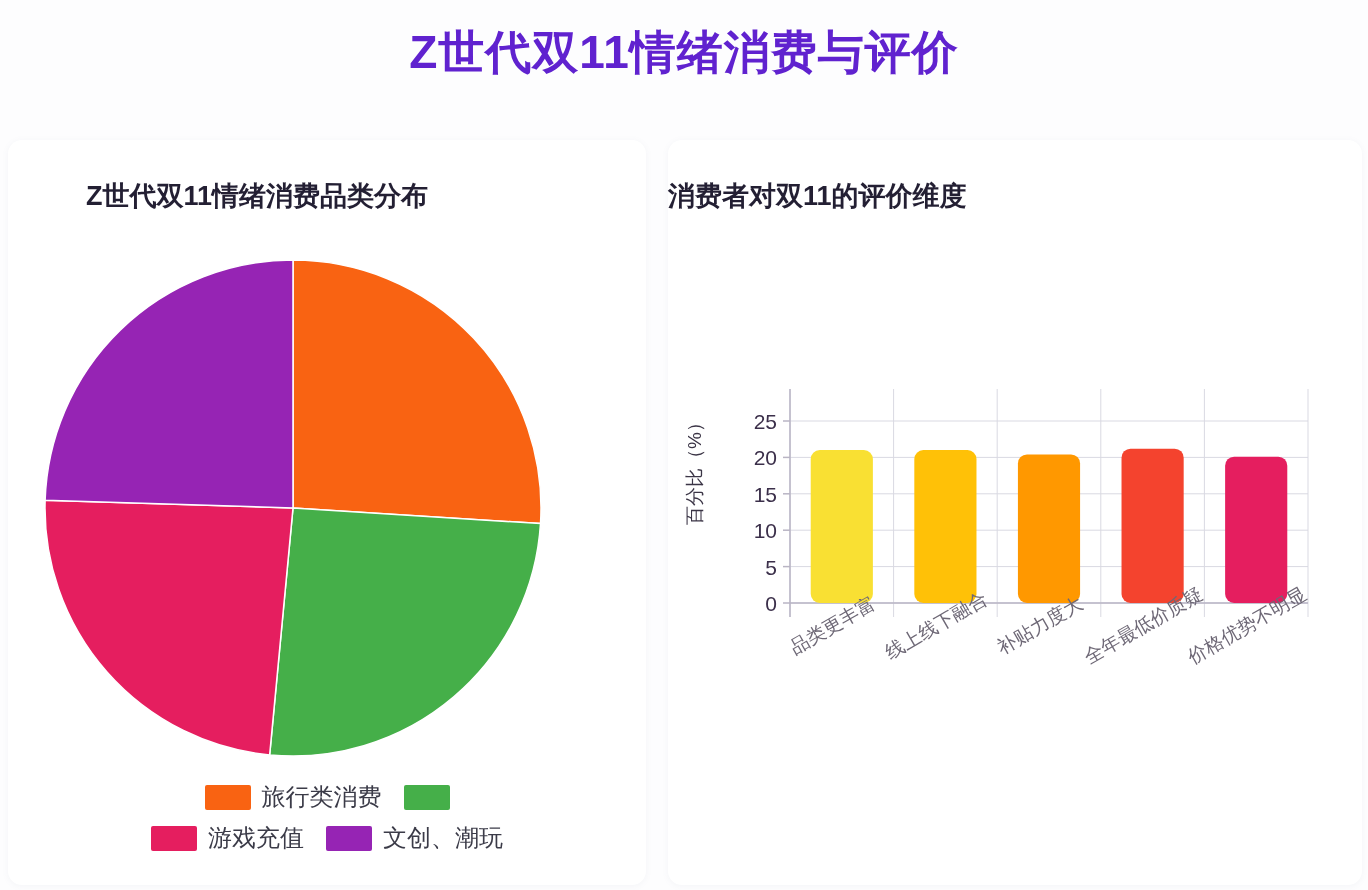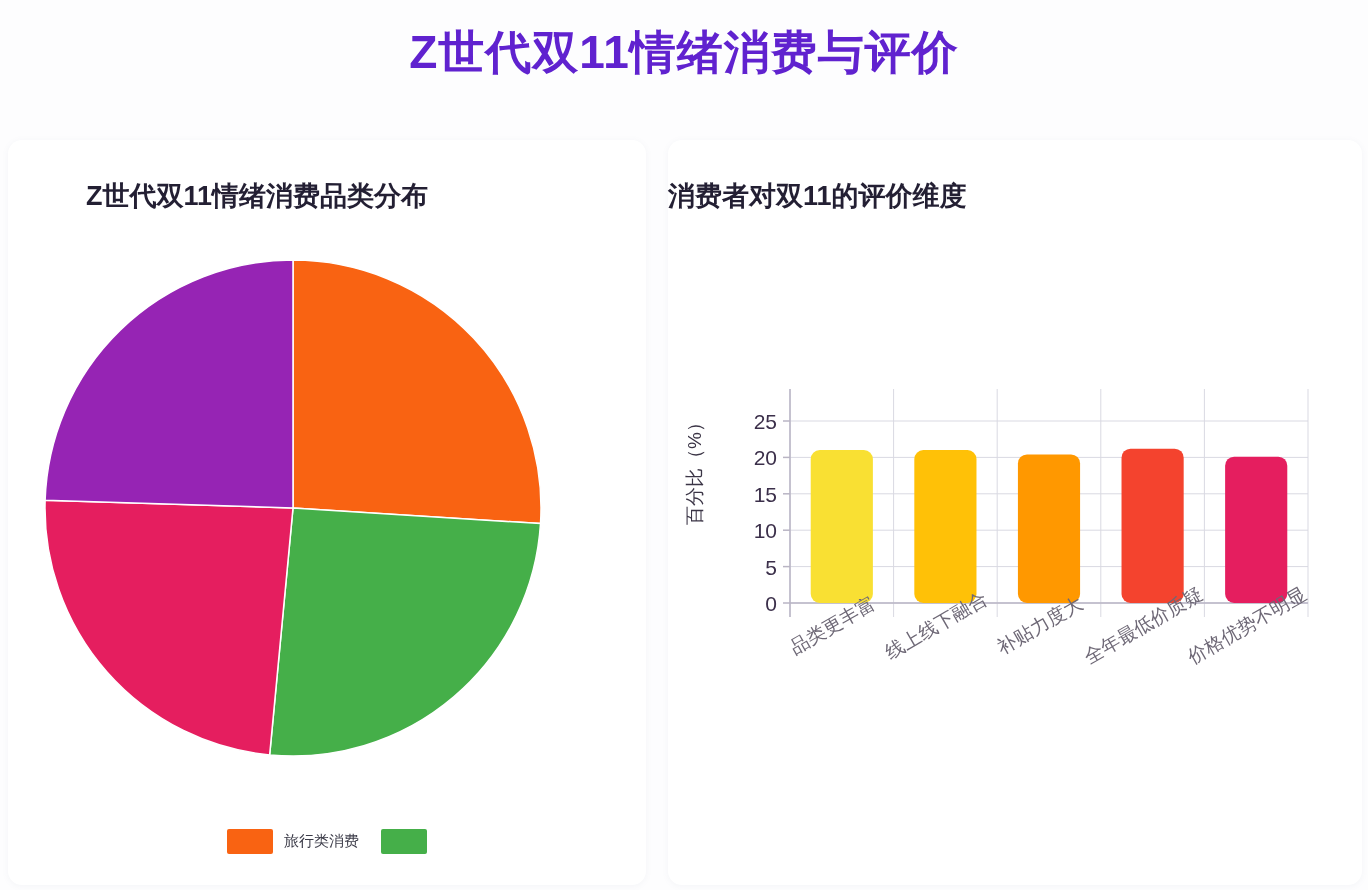--- a/index.html
+++ b/index.html
@@ -47,21 +47,21 @@
   .legend{
     position:absolute;left:0;bottom:22px;width:638px;
   }
   .legend-row{
     display:flex;justify-content:center;align-items:center;
     gap:22px;margin-bottom:9px;
   }
   .legend-item{display:flex;align-items:center;gap:11px;}
   .swatch{width:46px;height:25px;border-radius:2px;display:block;}
   .legend-label{
-    font-size:15px;color:#3b3b48;white-space:nowrap;
+    font-size:24px;color:#3b3b48;white-space:nowrap;
     font-weight:500;
   }
 
   
   .bar-area{position:absolute;left:0;top:105px;width:694px;height:480px;}
   .bar-svg{position:absolute;left:0;top:0;}
   .ylabel{
     position:absolute;
     left:14px;top:280px;
     transform:rotate(-90deg);transform-origin:left top;
@@ -92,20 +92,30 @@
     </div>
 
     <div class="legend">
       <div class="legend-row">
         <div class="legend-item">
           <span class="swatch" id="sw0" style="background: rgb(249, 99, 18);"></span>
           <span class="legend-label">旅行类消费</span>
         </div>
         <div class="legend-item">
           <span class="swatch" id="sw1" style="background: rgb(69, 175, 73);"></span>
+        </div>
+      </div>
+      <div class="legend-row">
+        <div class="legend-item">
+          <span class="swatch" id="sw2" style="background: rgb(229, 30, 95);"></span>
+          <span class="legend-label">游戏充值</span>
+        </div>
+        <div class="legend-item">
+          <span class="swatch" id="sw3" style="background: rgb(150, 36, 180);"></span>
+          <span class="legend-label">文创、潮玩</span>
         </div>
       </div>
     </div>
   </div>
 
   <div class="card" id="card-right">
     <div class="card-title">消费者对双11的评价维度</div>
 
     <div class="bar-area">
       <div class="ylabel">百分比（%）</div>

